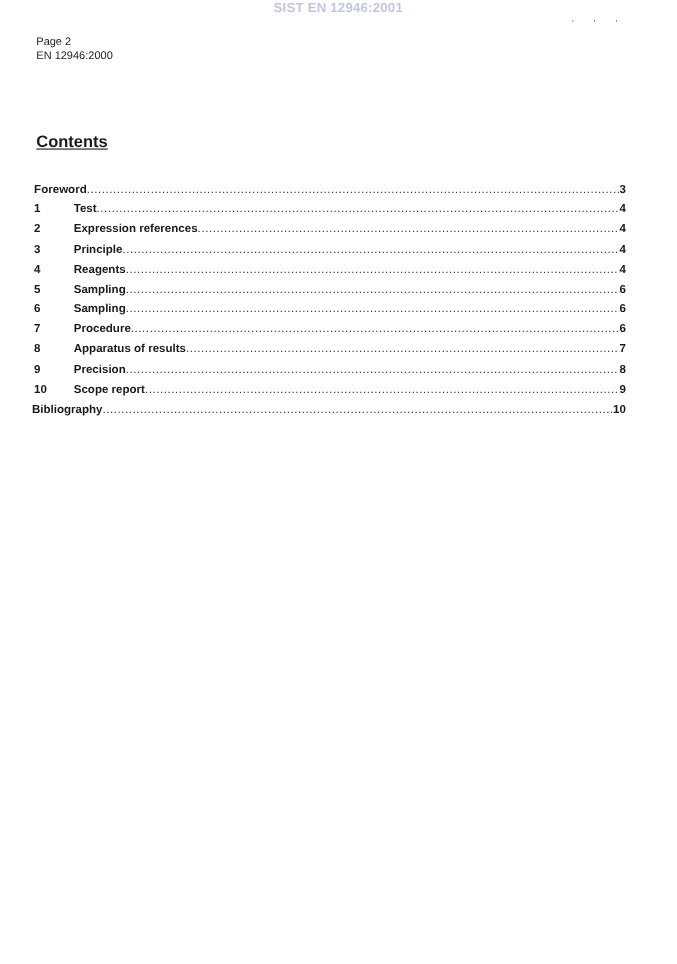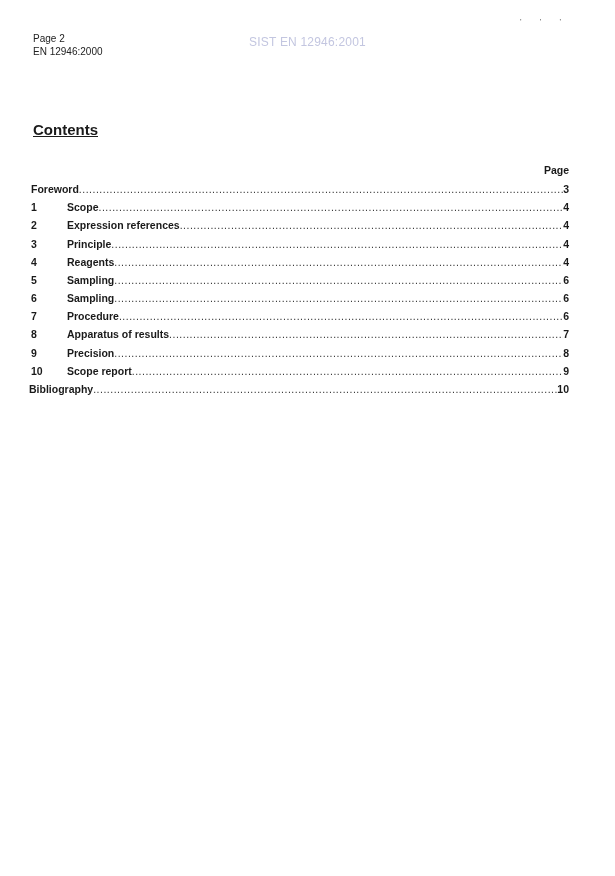--- a/index.html
+++ b/index.html
@@ -2,21 +2,21 @@
 <html><head>
 <meta charset="utf-8">
 <style>
   html, body { margin: 0; padding: 0; background: #ffffff; }
   body {
     width: 615px; height: 876px; position: relative; overflow: hidden;
     font-family: "Liberation Sans", sans-serif; color: #1a1a1a;
   }
   .watermark {
     position: absolute; top: 0; left: 0; width: 615px; text-align: center;
-    font-size: 12px; font-weight: normal; color: #c3c6e0; letter-spacing: 0.2px; margin-top: 35px;
+    font-size: 12px; font-weight: bold; color: #c3c6e0; letter-spacing: 0.2px;
   }
   .specks { position: absolute; top: 17px; left: 520px; font-size: 8px; color: #555; letter-spacing: 8px; }
   .page-header { position: absolute; top: 32px; left: 33px; font-size: 10px; line-height: 13px; color: #222; }
   .contents-title { position: absolute; top: 121px; left: 33px; font-size: 15px; font-weight: bold; text-decoration: underline; }
   .toc { position: absolute; top: 163px; left: 31px; width: 538px; font-size: 10.5px; font-weight: bold; }
   .toc-head { text-align: right; height: 14px; line-height: 14px; margin-bottom: 3px; }
   .toc-row { display: flex; align-items: flex-end; height: 18.2px; line-height: 18.2px; }
   .toc-num { width: 36px; flex: none; }
   .toc-title { flex: none; }
   .toc-leader { flex: 1; overflow: hidden; white-space: nowrap; font-weight: normal; letter-spacing: 0.5px; color: #333; }
@@ -30,30 +30,29 @@
 <div class="specks">' ' '</div>
 
 <div class="page-header">
   <div>Page 2</div>
   <div>EN 12946:2000</div>
 </div>
 
 <div class="contents-title">Contents</div>
 
 <div class="toc">
-  <div class="toc-head">Page</div>
 
   <div class="toc-row">
     <span class="toc-title">Foreword</span>
     <span class="toc-leader"></span>
     <span class="toc-page">3</span>
   </div>
   <div class="toc-row">
     <span class="toc-num">1</span>
-    <span class="toc-title">Scope</span>
+    <span class="toc-title">Test</span>
     <span class="toc-leader"></span>
     <span class="toc-page">4</span>
   </div>
   <div class="toc-row">
     <span class="toc-num">2</span>
     <span class="toc-title">Expression references</span>
     <span class="toc-leader"></span>
     <span class="toc-page">4</span>
   </div>
   <div class="toc-row">

